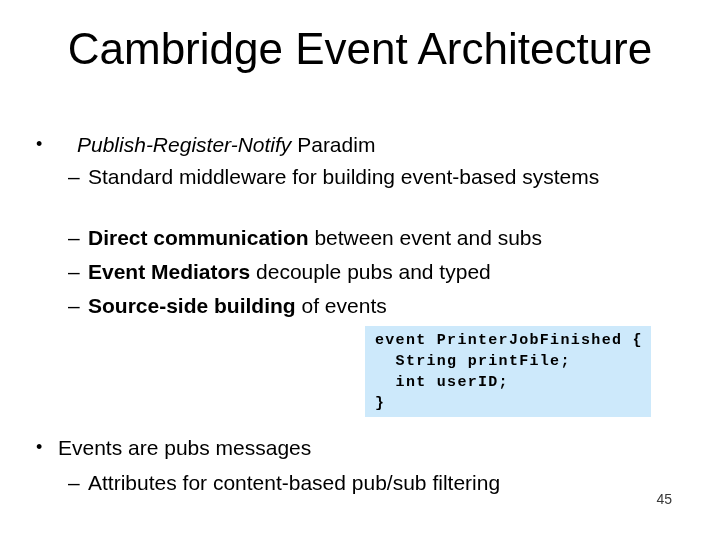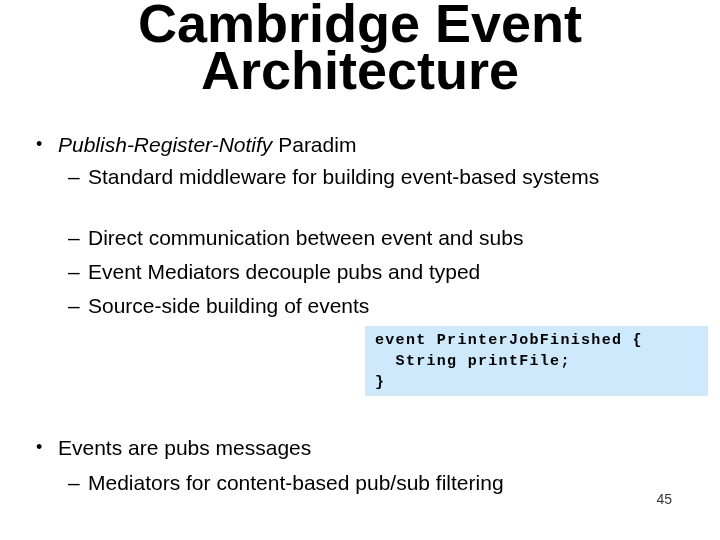--- a/index.html
+++ b/index.html
@@ -11,27 +11,27 @@
     position: relative;
     width: 720px;
     height: 540px;
     background: #ffffff;
     font-family: "Liberation Sans", sans-serif;
     color: #000000;
     overflow: hidden;
   }
   .title {
     position: absolute;
-    top: 0;
+    top: 25px;
     left: 0;
     right: 0;
     text-align: center;
-    font-size: 54px;
+    font-size: 44px;
     line-height: 47px;
-    font-weight: 700;
+    font-weight: 400;
     color: #000000;
   }
   .row {
     position: absolute;
     display: flex;
     align-items: flex-start;
     font-size: 21px;
     line-height: 29px;
   }
   .row .marker {
@@ -50,27 +50,27 @@
   .lvl2 {
     left: 68px;
     width: 545px;
   }
   .lvl2 .marker {
     width: 20px;
   }
   .lvl2 .text {
     width: 520px;
   }
-  .seg-italic { font-style: italic; }
-  .seg-bold { font-weight: 400; }
+  .seg-italic { font-style: italic; margin-left: 19px; }
+  .seg-bold { font-weight: 700; }
   .code-block {
     position: absolute;
     left: 365px;
     top: 326px;
-    width: 343px;
+    width: 286px;
     box-sizing: border-box;
     padding: 4px 0 3px 10px;
     background: #cde9fb;
     font-family: "Liberation Mono", "DejaVu Sans Mono", monospace;
     font-weight: 700;
     font-size: 15px;
     line-height: 21px;
     letter-spacing: 1.3px;
     color: #000000;
   }
@@ -115,28 +115,29 @@
   </div>
 
   <div class="row lvl2" style="top:291px">
     <span class="marker">–</span>
     <span class="text"><span class="seg-bold">Source-side building</span><span> of events</span></span>
   </div>
 
   <div class="code-block" style="background: rgb(205, 233, 251);">
     <div class="code-line">event PrinterJobFinished {</div>
     <div class="code-line">  String printFile;</div>
+    <div class="code-line">  int userID;</div>
     <div class="code-line">}</div>
   </div>
 
   <div class="row lvl1" style="top:433px">
     <span class="marker">•</span>
     <span class="text">Events are pubs messages</span>
   </div>
 
   <div class="row lvl2" style="top:468px">
     <span class="marker">–</span>
-    <span class="text">Mediators for content-based pub/sub filtering</span>
+    <span class="text">Attributes for content-based pub/sub filtering</span>
   </div>
 
   <div class="page-number">45</div>
 
 </div>
 
 </body></html>

